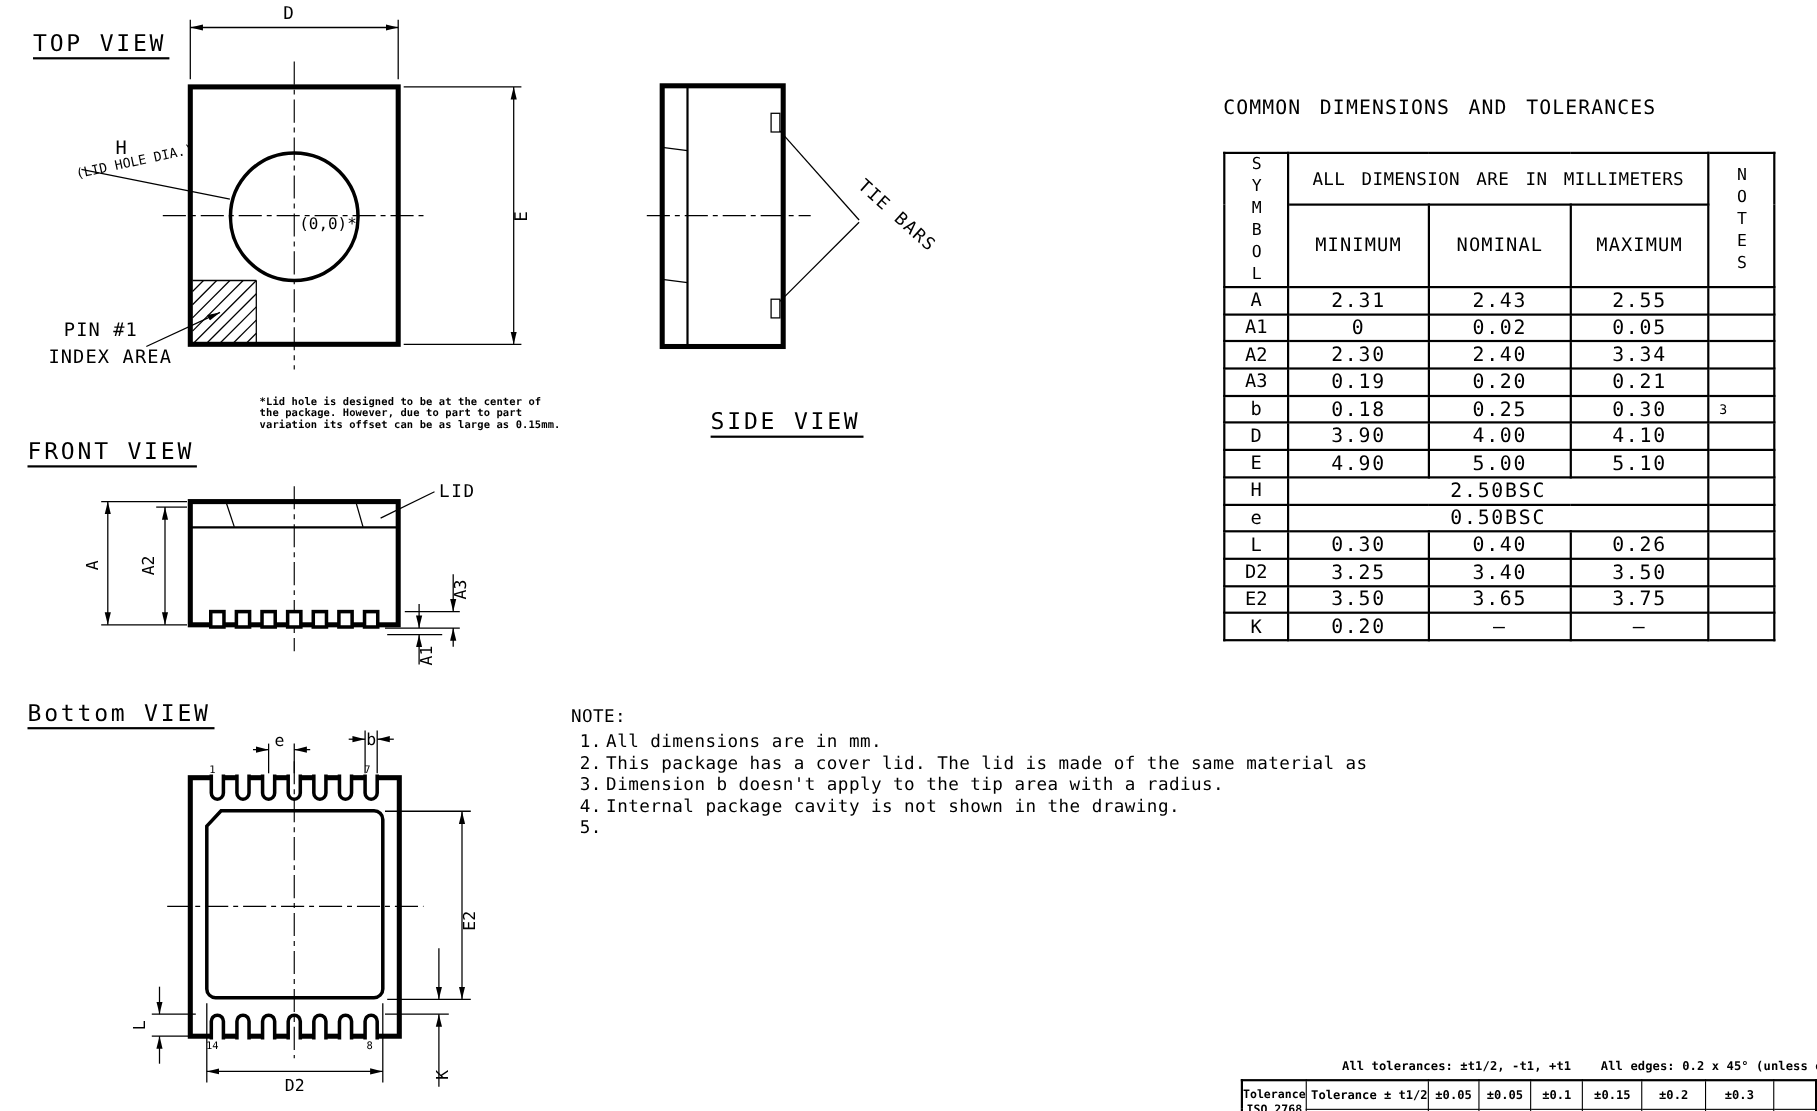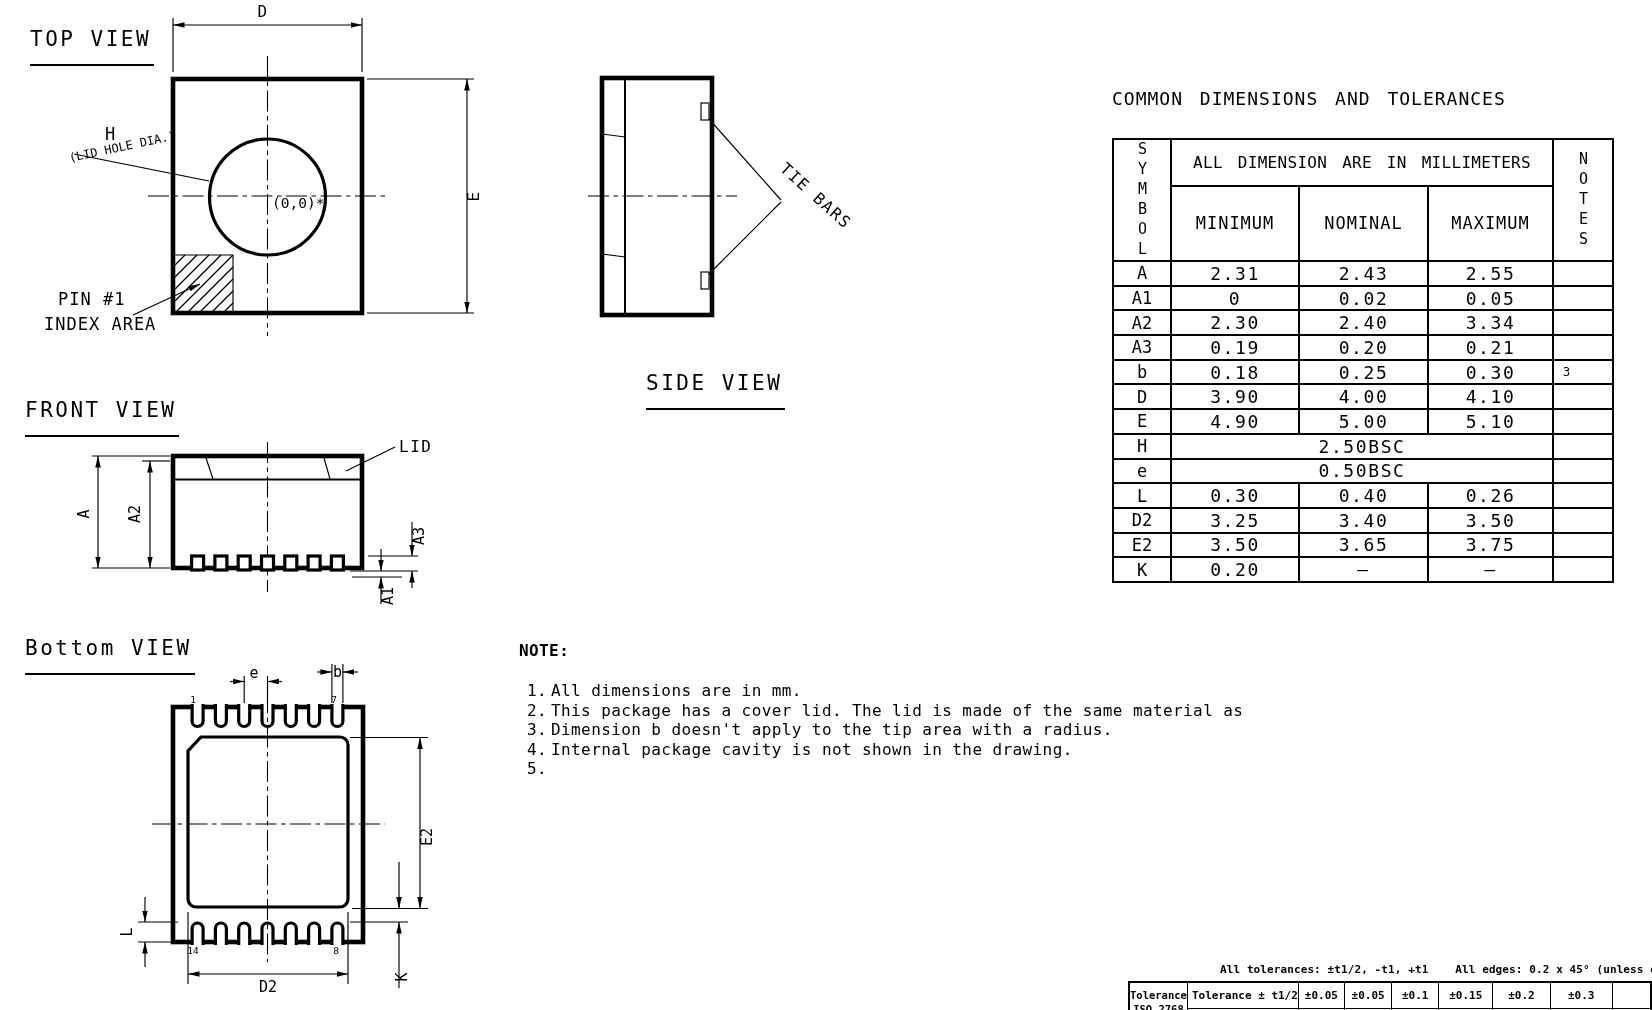--- a/index.html
+++ b/index.html
@@ -12,25 +12,25 @@
   .w2{stroke-width:2}
   .thin{stroke-width:1.15}
   .cl{stroke-width:1.05;stroke-dasharray:21 4.5 4.5 4.5}
   .s9{font-size:9.5px}
   .s12{font-size:12px}
   .s14{font-size:14.5px}
   .s15{font-size:15px}
   .s16{font-size:16px;letter-spacing:1.5px}
   .s17{font-size:17px;letter-spacing:1px}
   .vtitle{position:absolute;font-size:21px;letter-spacing:2.5px;border-bottom:2.2px solid #000;
-          padding:0 3px 13px 0;white-space:nowrap;}
+          padding:0 3px 1px 0;white-space:nowrap;}
   .footnote{position:absolute;left:236px;top:361px;font-weight:bold;font-size:9.5px;
             line-height:10.4px;letter-spacing:0.1px;white-space:nowrap;}
   .notes{position:absolute;left:519px;top:641px;font-size:16px;letter-spacing:0.4px;}
-  .notes .hd{margin-bottom:21px;font-weight:bold;}
+  .notes .hd{margin-bottom:4px;}
   .notes .row{display:flex;line-height:19.6px;white-space:nowrap;}
   .notes .num{width:24px;flex:0 0 24px;}
 
   .dimtable-title{position:absolute;left:1112px;top:88px;width:500px;
                   font-size:18px;letter-spacing:1px;word-spacing:5px;white-space:nowrap;}
   table.dims{position:absolute;left:1112px;top:138px;width:500px;border-collapse:collapse;
              table-layout:fixed;border:2.5px solid #000;}
   table.dims td{border:2px solid #000;text-align:center;padding:0;overflow:hidden;}
   table.dims td.sym{font-size:17px;}
   table.dims td.val{font-size:18px;letter-spacing:1.6px;}
@@ -209,20 +209,25 @@
       <text class="s9" x="193" y="954" text-anchor="middle">14</text>
       <text class="s9" x="336" y="954" text-anchor="middle">8</text>
     </g>
   </svg>
 
   <div class="vtitle" style="left:30px;top:27px;">TOP VIEW</div>
   <div class="vtitle" style="left:25px;top:398px;">FRONT VIEW</div>
   <div class="vtitle" style="left:25px;top:636px;">Bottom VIEW</div>
   <div class="vtitle" style="left:646px;top:371px;">SIDE VIEW</div>
 
+  <div class="footnote">
+    <div>*Lid hole is designed to be at the center of</div>
+    <div>the package. However, due to part to part</div>
+    <div>variation its offset can be as large as 0.15mm.</div>
+  </div>
 
   <div class="notes">
     <div class="hd">NOTE:</div>
     <div style="padding-left:8px;">
       <div class="row">
         <span class="num">1.</span>
         <span>All dimensions are in mm.</span>
         </div>
       <div class="row">
         <span class="num">2.</span>

